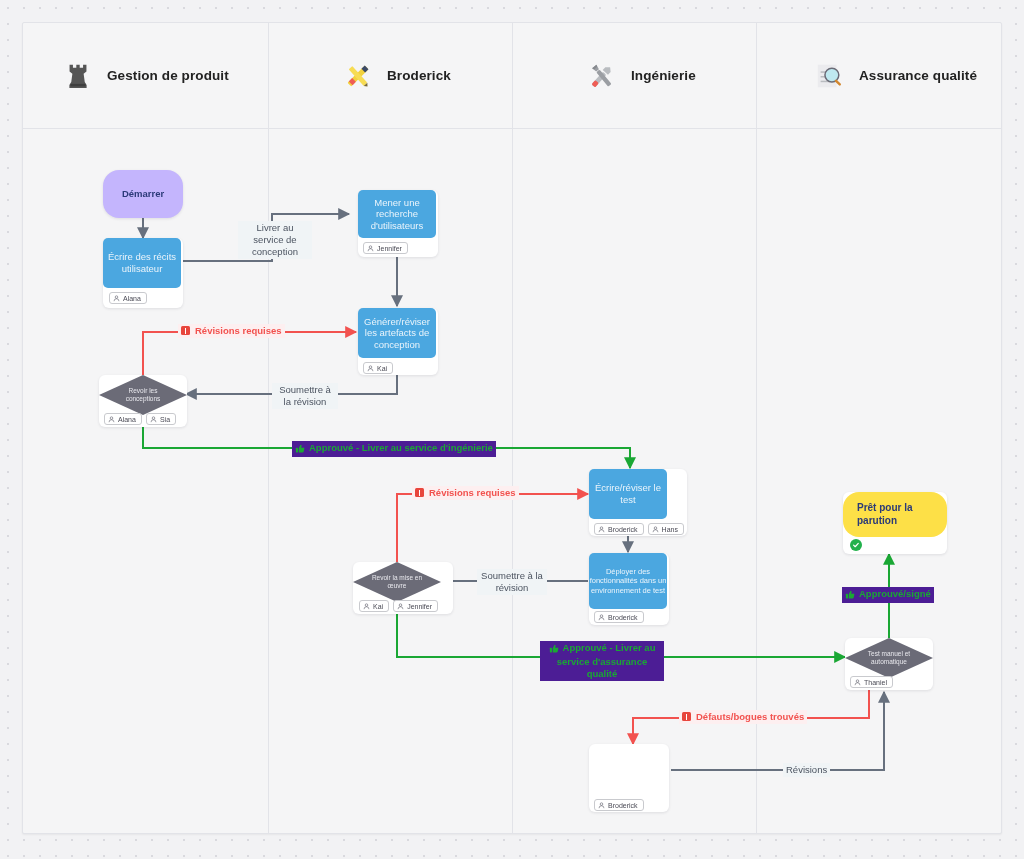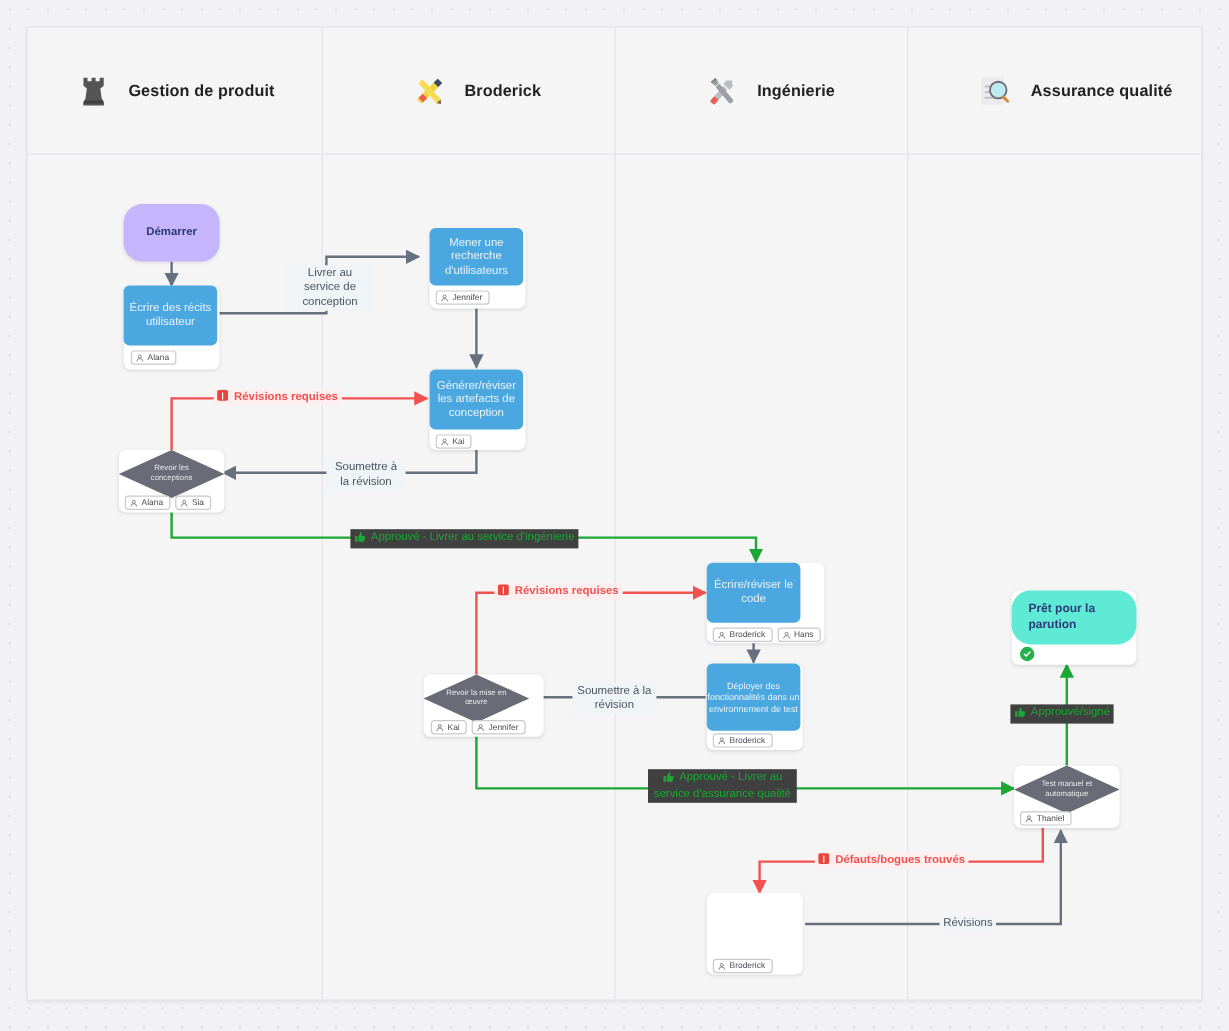--- a/index.html
+++ b/index.html
@@ -33,41 +33,41 @@
 
   
   .node{position:absolute;box-sizing:border-box;}
   .node .card{position:absolute;left:0;top:0;background:#fff;border-radius:6px;
      box-shadow:0 1px 3px rgba(20,20,40,.10);}
   .shape{position:absolute;left:0;top:0;display:flex;align-items:center;
      justify-content:center;text-align:center;line-height:1.22;}
   .shape.rect{background:#4ba7e0;border-radius:5px;color:#eaf4fb;font-size:9.5px;}
   .shape.start{background:#c4b5fd;border-radius:16px;color:#2b3a78;font-size:9.5px;
      font-weight:bold;box-shadow:0 1px 3px rgba(20,20,40,.10);}
-  .shape.finish{background:#5eead4;border-radius:16px;color:#2b3a78;font-size:10px;
+  .shape.finish{background:#fde047;border-radius:16px;color:#2b3a78;font-size:10px;
      font-weight:bold;padding:0 14px;box-sizing:border-box;text-align:left;
      justify-content:flex-start;}
   .shape.diamond{color:#e9e9ee;font-size:6.5px;}
   .shape.diamond .dia{position:absolute;left:0;top:0;width:100%;height:100%;
      background:#6b6b77;clip-path:polygon(50% 0,100% 50%,50% 100%,0 50%);}
   .shape.diamond span{position:relative;z-index:2;padding:0 12px;}
 
   .badges{position:absolute;display:flex;gap:4px;align-items:center;}
   .badge{display:flex;align-items:center;gap:3px;border:1px solid #c9cace;
      border-radius:3px;background:#fff;padding:1px 5px 1px 3px;font-size:7px;
      color:#4a4a55;height:12px;box-sizing:border-box;white-space:nowrap;}
   .badge svg{flex:0 0 auto;}
   .chk{width:12px;height:12px;border-radius:50%;background:#22b14c;
      display:flex;align-items:center;justify-content:center;}
   .chk svg{display:block;}
 
   
   .elabel{position:absolute;font-size:9.5px;line-height:1.25;text-align:center;
      color:#4c5461;background:#f0f4f6;padding:1px 3px;white-space:nowrap;}
-  .elabel.green{color:#1aa734;background:#404040;font-weight:normal;}
+  .elabel.green{color:#1aa734;background:#4c1d95;font-weight:bold;}
   .elabel.red{color:#f2524f;background:#fdeff0;font-weight:bold;}
   .elabel .ic{display:inline-block;vertical-align:-2px;margin-right:4px;}
   .alert{display:inline-block;width:9px;height:9px;background:#e8453c;
      border-radius:1.5px;position:relative;vertical-align:-1px;margin-right:5px;}
   .alert:before{content:"";position:absolute;left:3.6px;top:1.6px;width:1.6px;
      height:4px;background:#fff;}
   .alert:after{content:"";position:absolute;left:3.6px;top:6.4px;width:1.6px;
      height:1.4px;background:#fff;}
 </style>
 </head>
@@ -298,21 +298,21 @@
             <path d="M1.8 10.6a4.2 4.2 0 0 1 8.4 0" fill="none" stroke="#5a5a66" stroke-width="1"></path>
           </svg>
         <span>Sia</span>
       </div>
     </div>
   </div>
 
   <div class="node" style="left:589px;top:469px;width:80px;height:67px;">
     <div class="card" style="width:98px;height:67px;"></div>
     <div class="shape rect" style="width:78px;height:50px;">
-      <span>Écrire/réviser le code</span>
+      <span>Écrire/réviser le test</span>
     </div>
     <div class="badges" style="left:5px;top:54px;">
       <div class="badge">
         <svg width="7" height="7" viewBox="0 0 12 12">
             <circle cx="6" cy="3.6" r="2.2" fill="none" stroke="#5a5a66" stroke-width="1"></circle>
             <path d="M1.8 10.6a4.2 4.2 0 0 1 8.4 0" fill="none" stroke="#5a5a66" stroke-width="1"></path>
           </svg>
         <span>Broderick</span>
       </div>
       <div class="badge">

